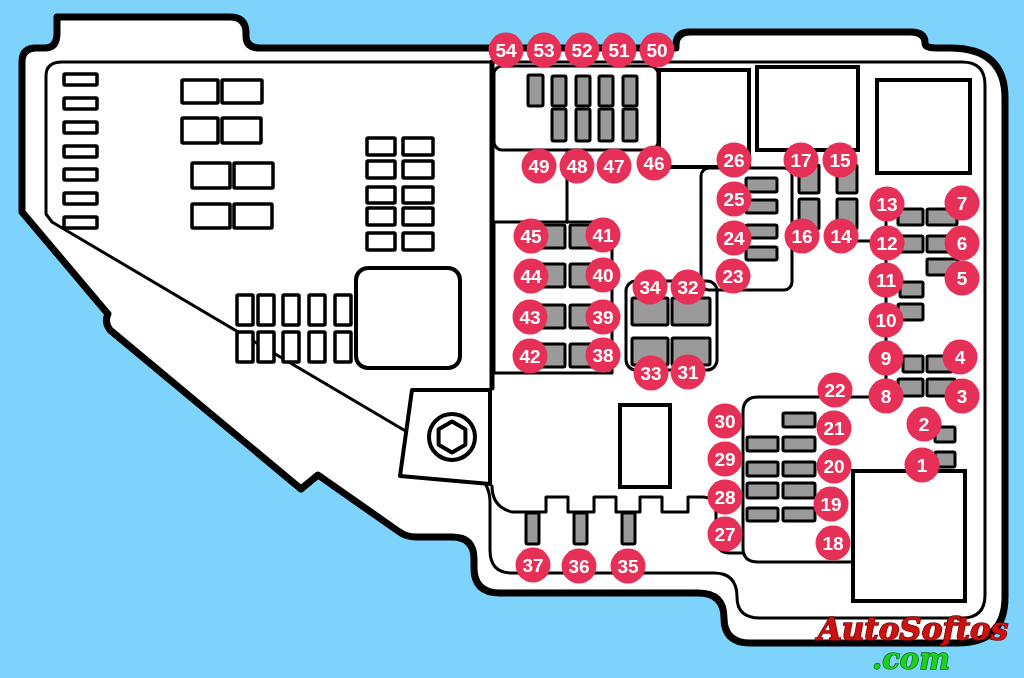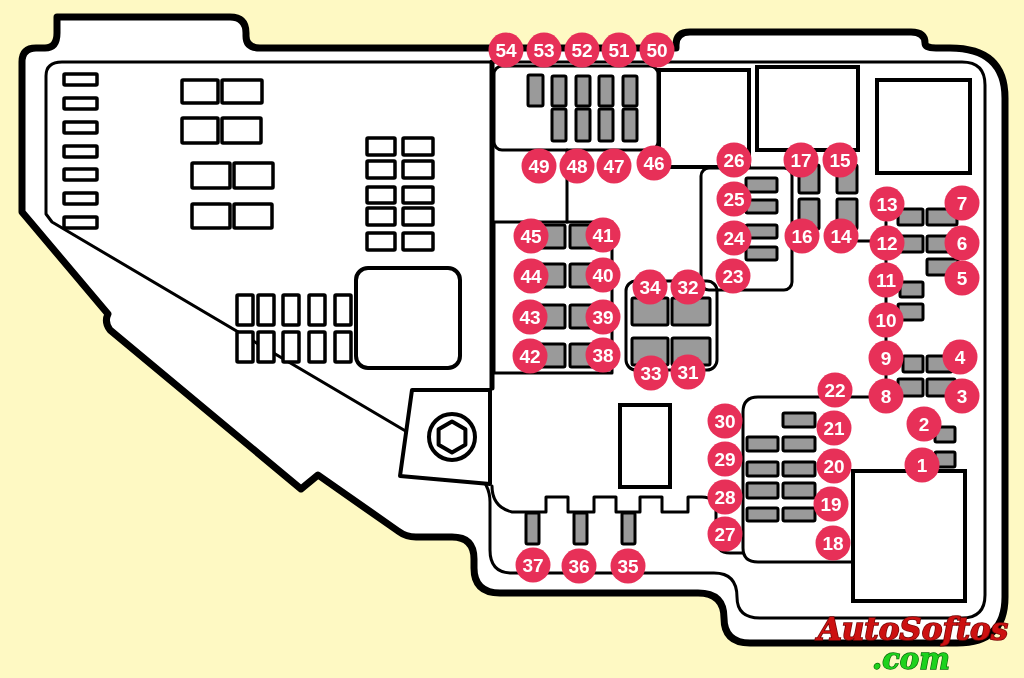--- a/index.html
+++ b/index.html
@@ -1,16 +1,16 @@
 <!DOCTYPE html>
 <html><head>
 <meta charset="utf-8">
 <style>
   html,body{margin:0;padding:0;background:#ffffff;}
-  .stage{position:relative;width:1024px;height:678px;background:#fef9c3;overflow:hidden;
+  .stage{position:relative;width:1024px;height:678px;background:#7dd3fc;overflow:hidden;
          font-family:"Liberation Sans",sans-serif;}
   svg{position:absolute;left:0;top:0;}
   .outline{fill:none;stroke:#000;stroke-linejoin:round;stroke-linecap:round;}
   .callout-num{font-family:"Liberation Sans",sans-serif;font-weight:bold;
                text-anchor:middle;}
   .wm1{font-family:"DejaVu Serif",serif;font-weight:bold;font-style:italic;
        text-anchor:middle;paint-order:stroke;stroke:#7a0707;stroke-width:1.6px;}
   .wm2{font-family:"DejaVu Serif",serif;font-weight:bold;font-style:italic;
        text-anchor:middle;paint-order:stroke;stroke:#0b6e0b;stroke-width:1.4px;}
 </style>

